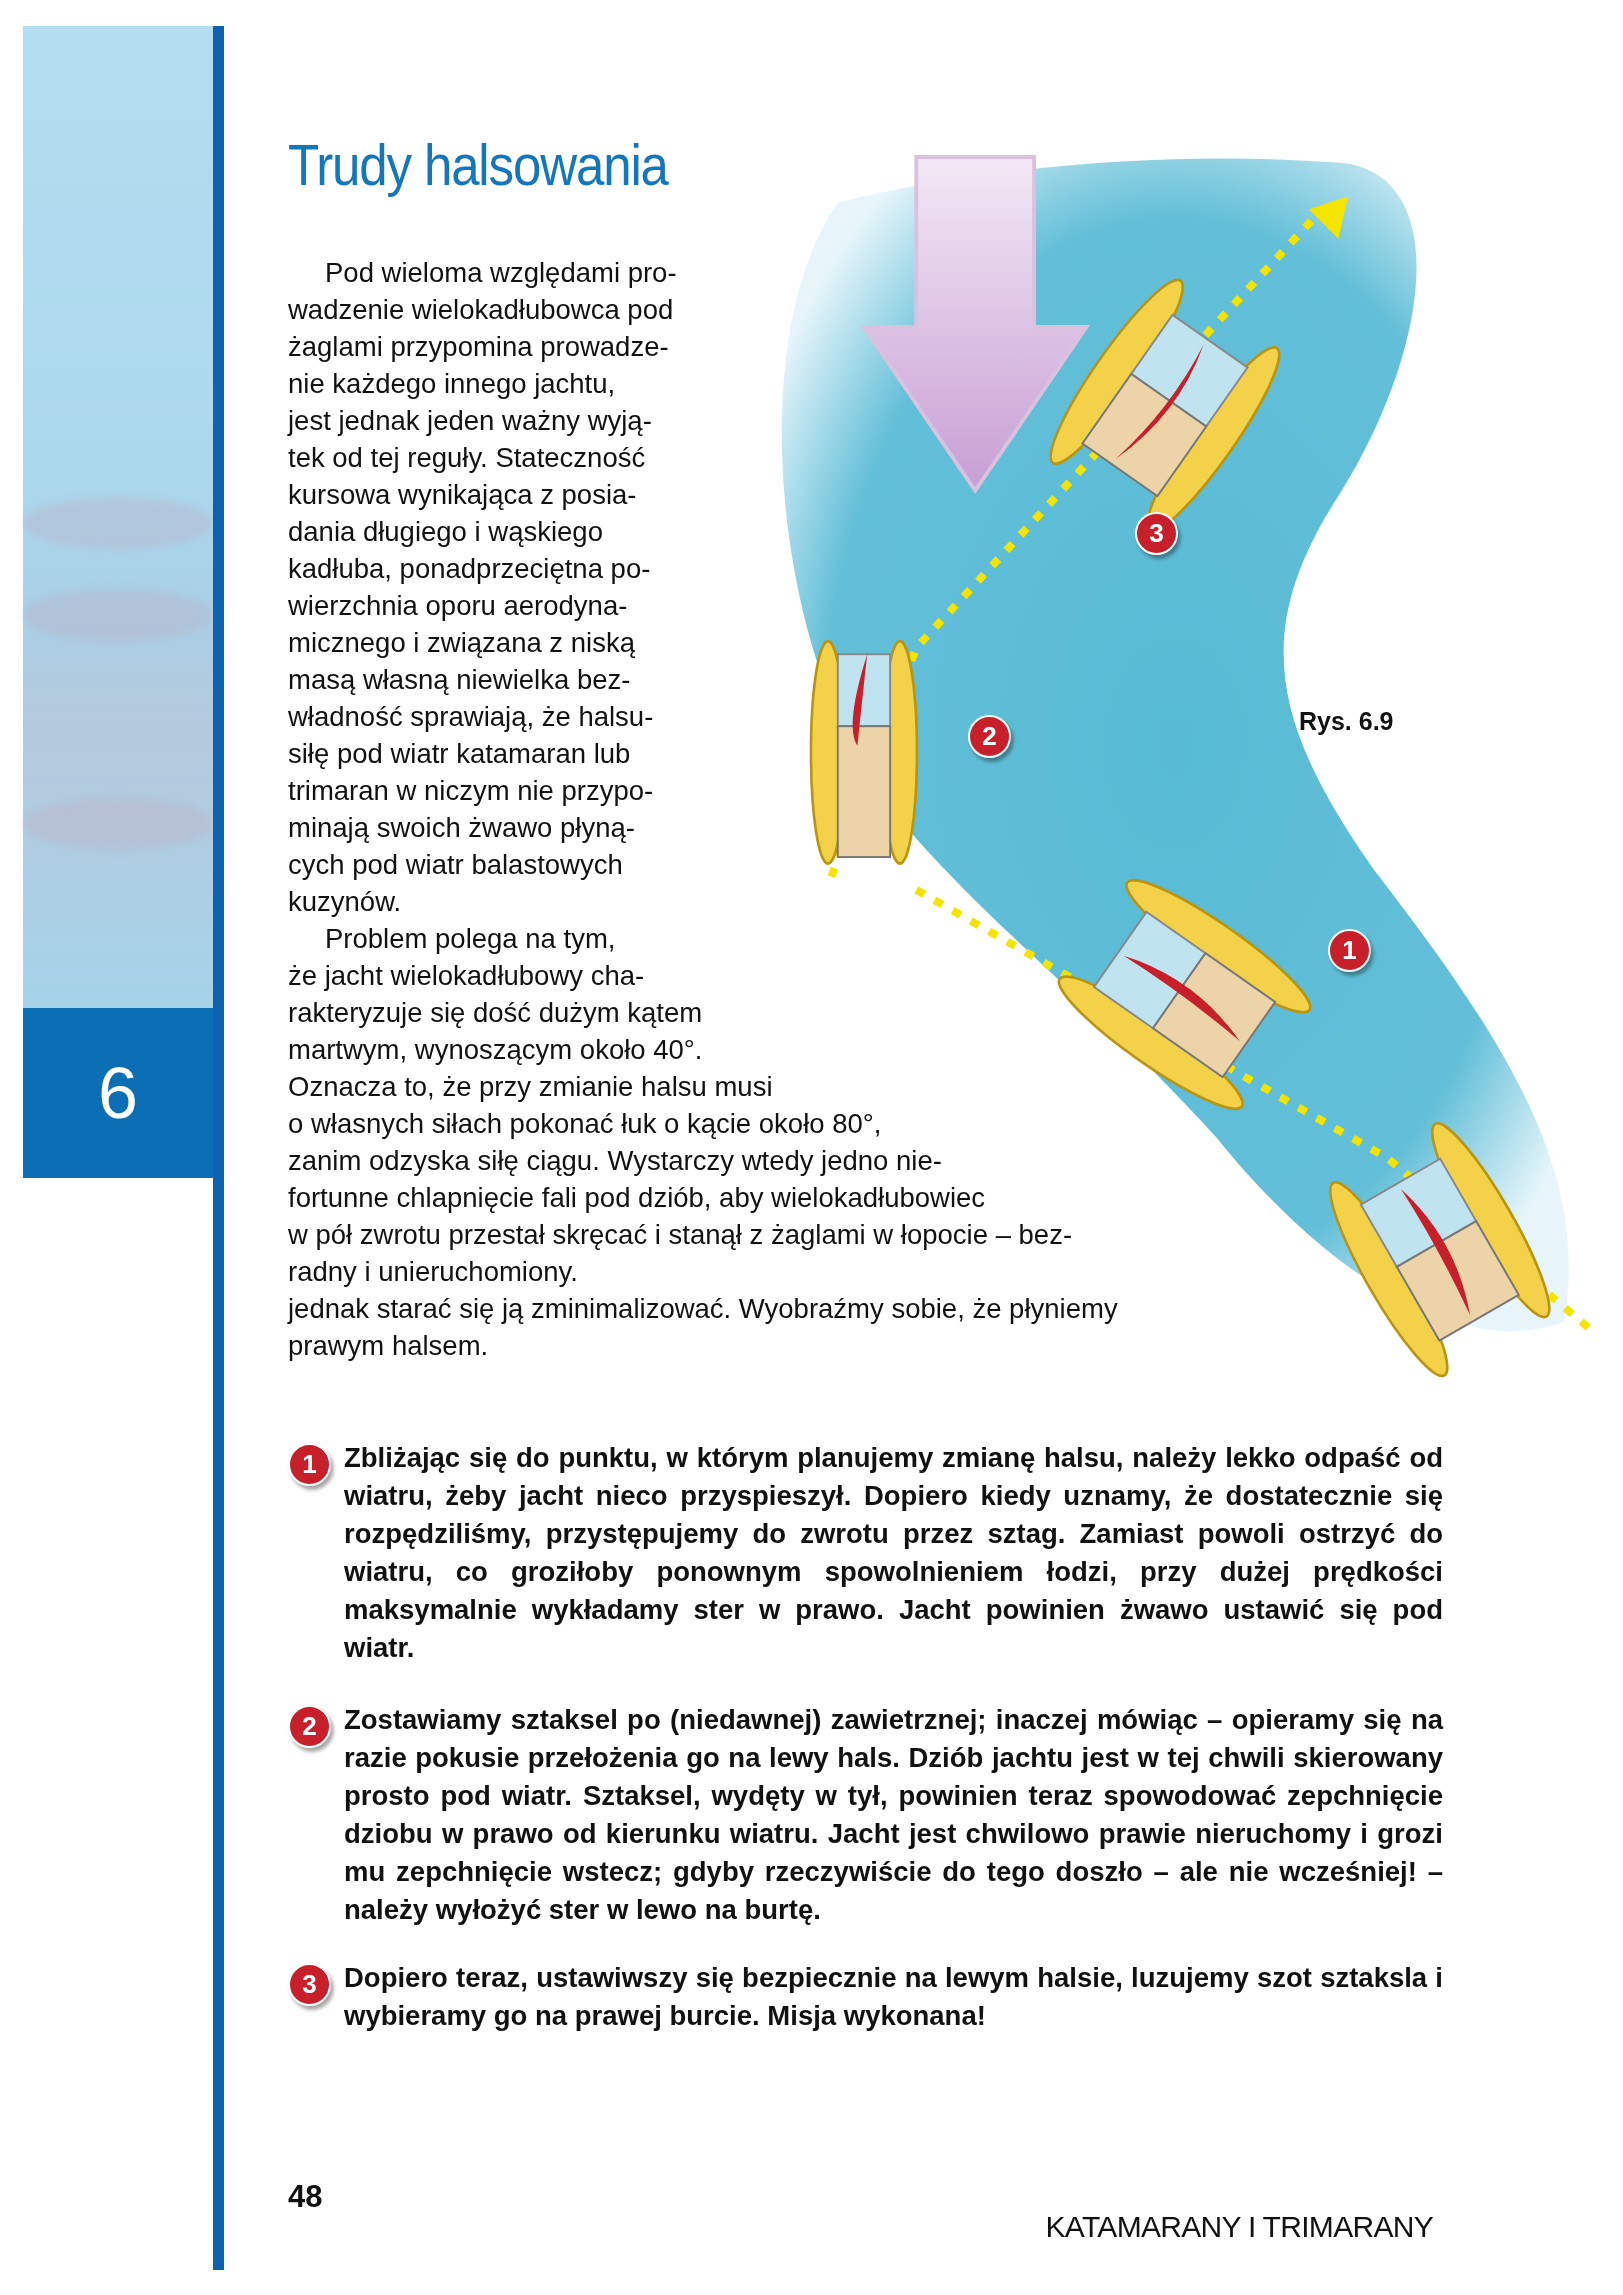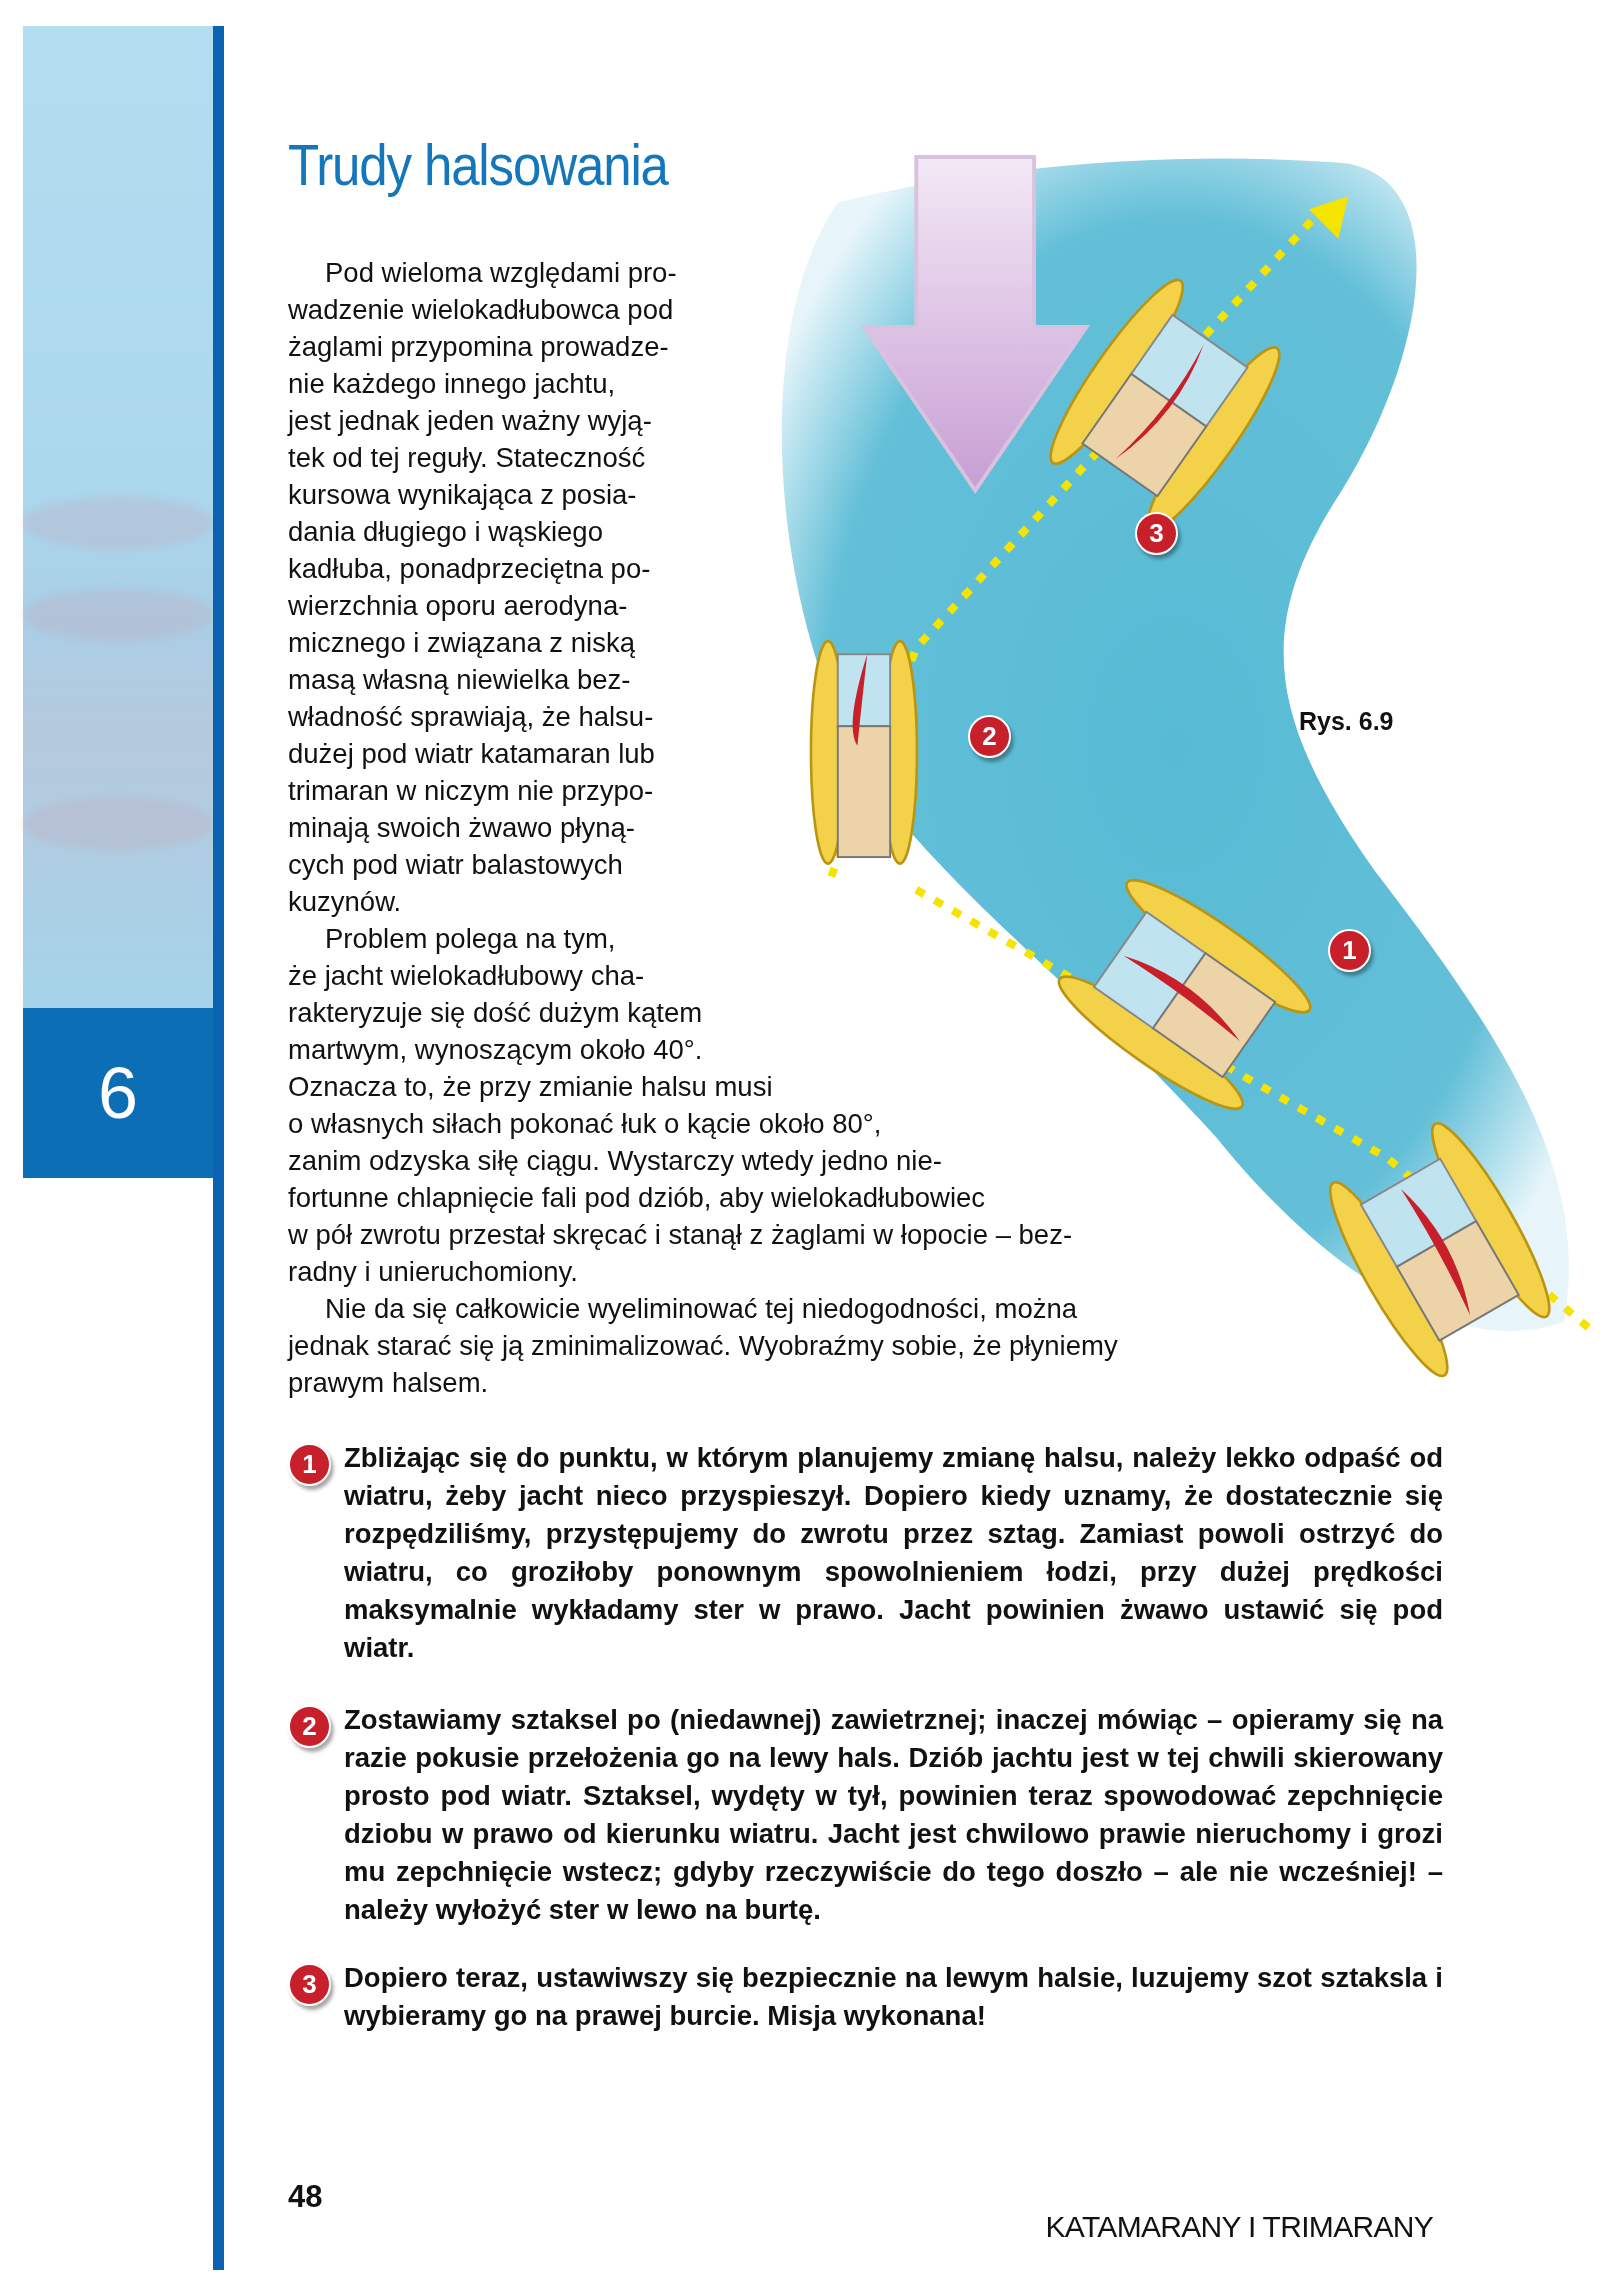--- a/index.html
+++ b/index.html
@@ -107,36 +107,35 @@
   <span class="line">nie każdego innego jachtu,</span>
   <span class="line">jest jednak jeden ważny wyją-</span>
   <span class="line">tek od tej reguły. Stateczność</span>
   <span class="line">kursowa wynikająca z posia-</span>
   <span class="line">dania długiego i wąskiego</span>
   <span class="line">kadłuba, ponadprzeciętna po-</span>
   <span class="line">wierzchnia oporu aerodyna-</span>
   <span class="line">micznego i związana z niską</span>
   <span class="line">masą własną niewielka bez-</span>
   <span class="line">władność sprawiają, że halsu-</span>
-  <span class="line">dużej pod wiatr katamaran lub</span>
+  <span class="line">siłę pod wiatr katamaran lub</span>
   <span class="line">trimaran w niczym nie przypo-</span>
   <span class="line">minają swoich żwawo płyną-</span>
   <span class="line">cych pod wiatr balastowych</span>
   <span class="line">kuzynów.</span>
   <span class="line indent">Problem polega na tym,</span>
   <span class="line">że jacht wielokadłubowy cha-</span>
   <span class="line">rakteryzuje się dość dużym kątem</span>
   <span class="line">martwym, wynoszącym około 40°.</span>
   <span class="line">Oznacza to, że przy zmianie halsu musi</span>
   <span class="line">o własnych siłach pokonać łuk o kącie około 80°,</span>
   <span class="line">zanim odzyska siłę ciągu. Wystarczy wtedy jedno nie-</span>
   <span class="line">fortunne chlapnięcie fali pod dziób, aby wielokadłubowiec</span>
   <span class="line">w pół zwrotu przestał skręcać i stanął z żaglami w łopocie – bez-</span>
   <span class="line">radny i unieruchomiony.</span>
-  <span class="line indent">Nie da się całkowicie wyeliminować tej niedogodności, można</span>
   <span class="line">jednak starać się ją zminimalizować. Wyobraźmy sobie, że płyniemy</span>
   <span class="line">prawym halsem.</span>
 </div>
 
 <div class="list-item" style="top:1443px;">
   <div class="num-badge">1</div>
   <div class="text">Zbliżając się do punktu, w którym planujemy zmianę halsu, należy lekko odpaść od wiatru, żeby jacht nieco przyspieszył. Dopiero kiedy uznamy, że dostatecznie się rozpędziliśmy, przystępujemy do zwrotu przez sztag. Zamiast powoli ostrzyć do wiatru, co groziłoby ponownym spowolnieniem łodzi, przy dużej prędkości maksymalnie wykładamy ster w prawo. Jacht powinien żwawo ustawić się pod wiatr.</div>
 </div>
 <div class="list-item" style="top:1705px;">
   <div class="num-badge">2</div>

